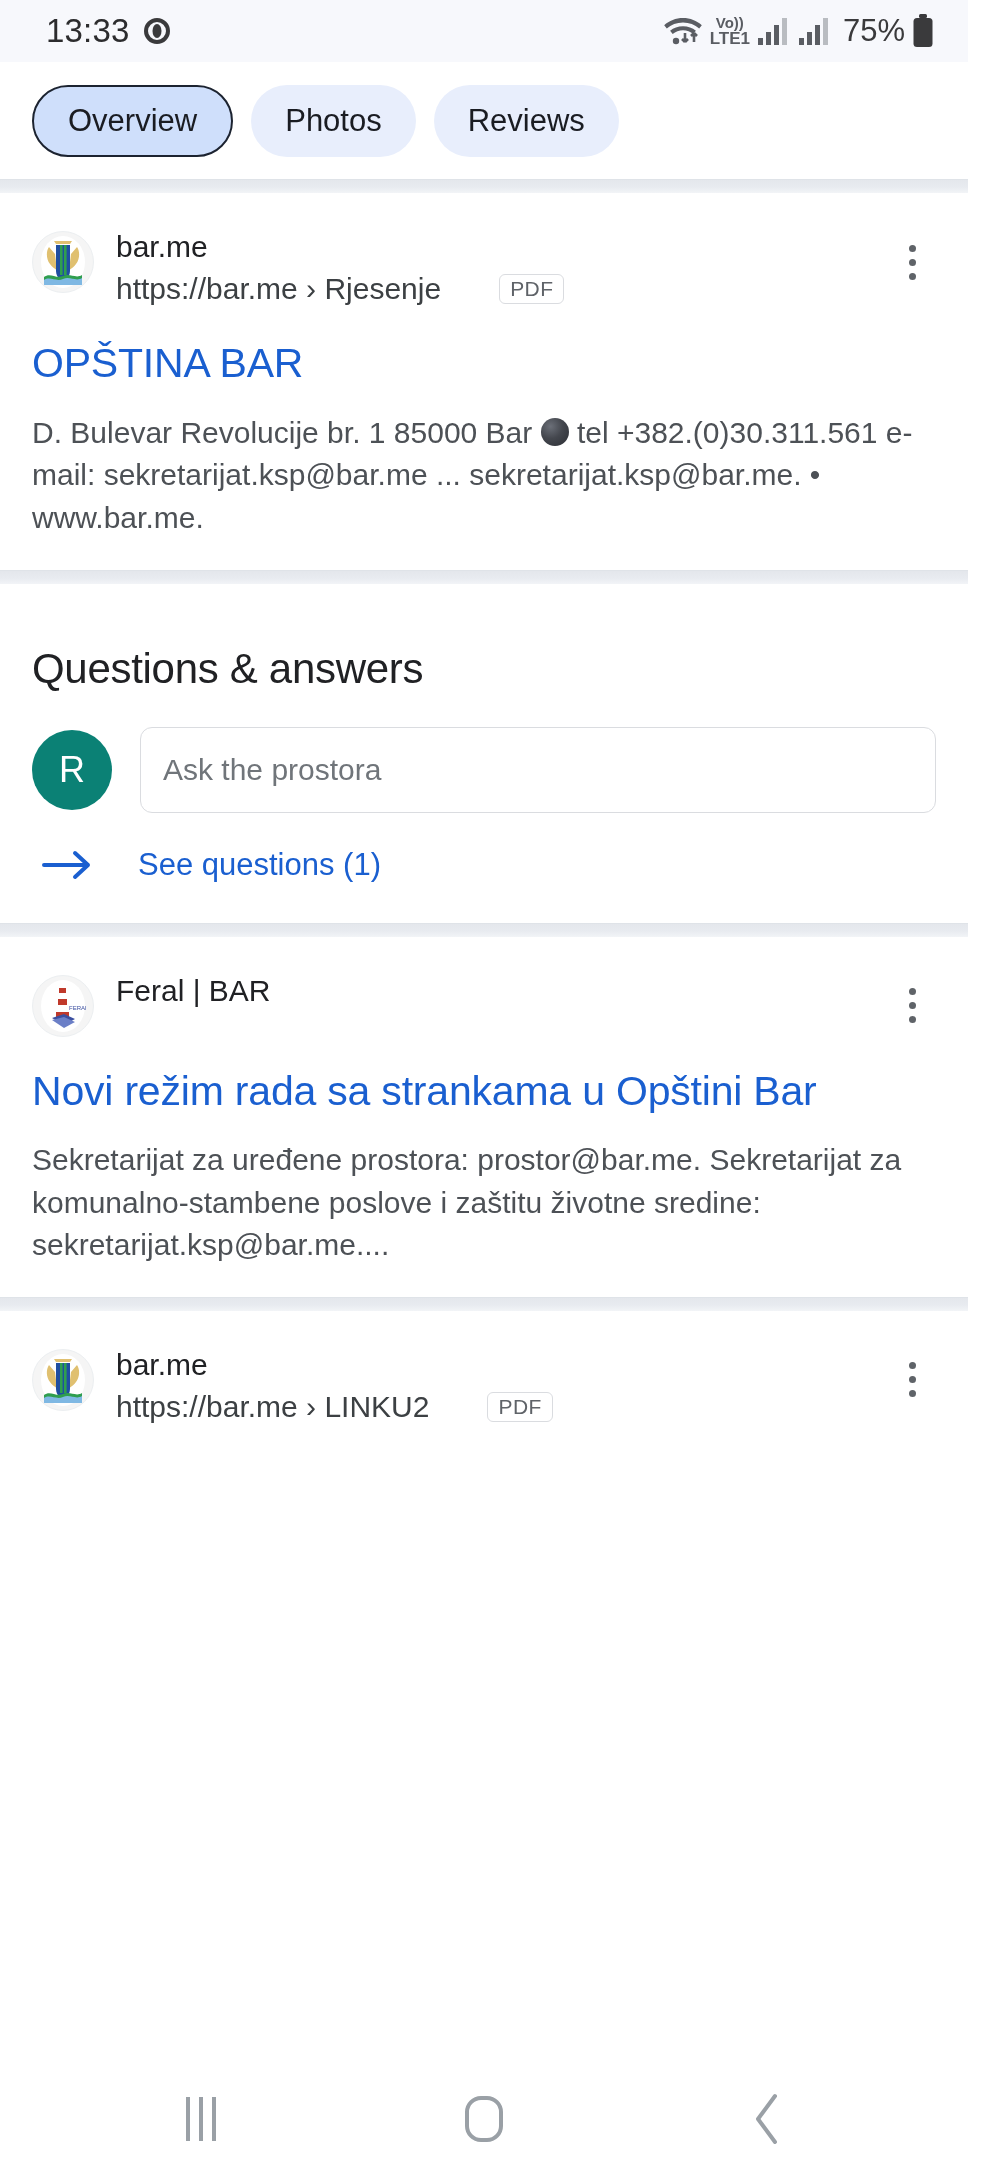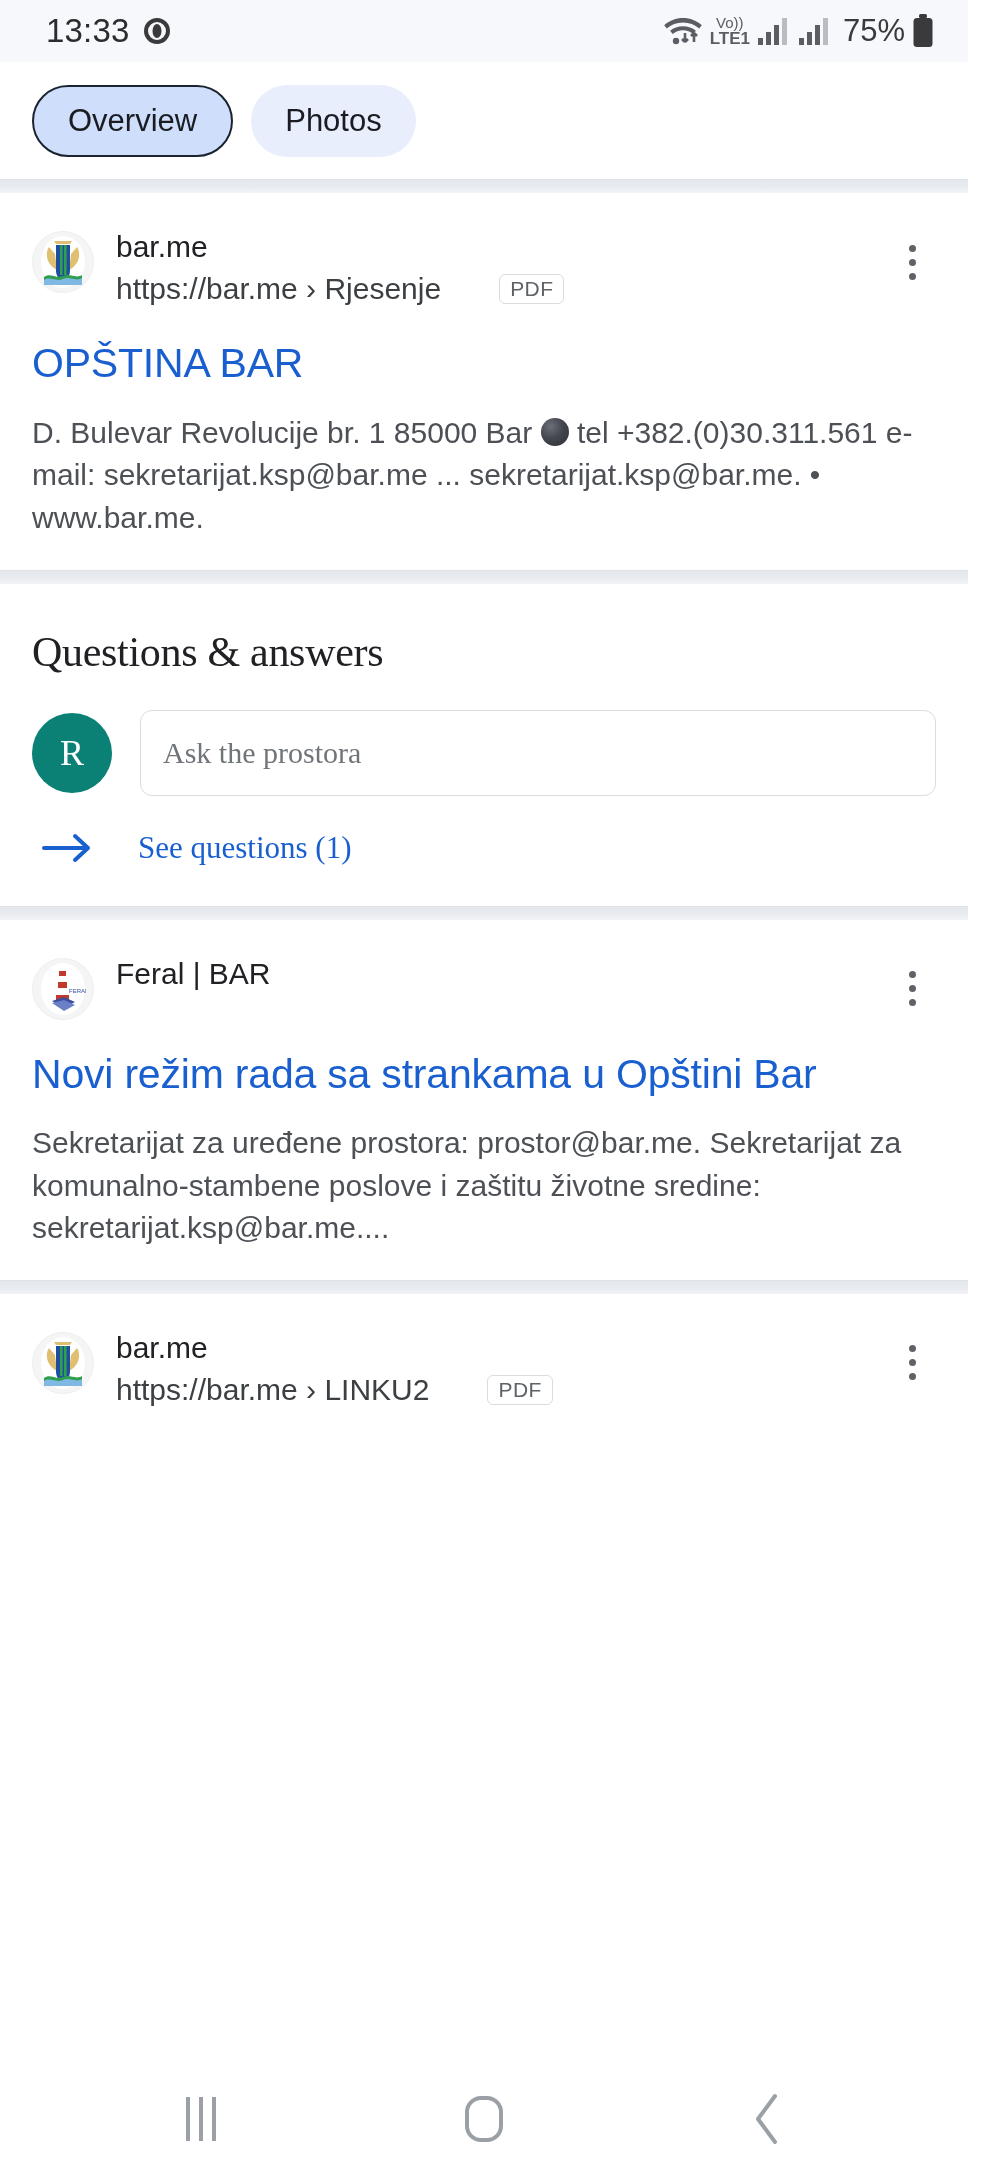--- a/index.html
+++ b/index.html
@@ -182,23 +182,22 @@
     display: inline-block;
     vertical-align: -3px;
     width: 28px; height: 28px;
     border-radius: 50%;
     background: radial-gradient(circle at 34% 30%, #6b6f78 0%, #44474e 45%, #2b2e34 100%);
   }
 
   
   .qa {
     background: #ffffff;
-    padding: 44px 32px 40px 32px;
-    flex: 0 0 auto;
-    font-family: Liberation Serif, serif;
+    padding: 61px 32px 40px 32px;
+    flex: 0 0 auto;
   }
   .qa-title {
     font-size: 42px;
     color: #202124;
     letter-spacing: -0.3px;
   }
   .qa-row {
     margin-top: 34px;
     display: flex;
     align-items: center;
@@ -289,21 +288,21 @@
         <svg width="40" height="34" viewBox="0 0 40 34">
           <path d="M20 8.5c6.2 0 11.9 2.2 16.2 5.9l2.6-3.2C33.8 6.7 27.2 4 20 4S6.2 6.7 1.2 11.2l2.6 3.2C8.1 10.7 13.8 8.5 20 8.5z" fill="#5a5d63"></path>
           <path d="M20 16.2c3.9 0 7.5 1.4 10.3 3.7l2.6-3.2C29.4 13.8 25 12.2 20 12.2s-9.4 1.6-12.9 4.5l2.6 3.2c2.8-2.3 6.4-3.7 10.3-3.7z" fill="#5a5d63"></path>
           <circle cx="13" cy="27" r="3.2" fill="#5a5d63"></circle>
           <path d="M22 19l0 9 M22 28l-3-3 M22 28l3-3" stroke="#5a5d63" stroke-width="2.6" fill="none"></path>
           <path d="M31 28l0-9 M31 19l-3 3 M31 19l3 3" stroke="#5a5d63" stroke-width="2.6" fill="none"></path>
         </svg>
       </span>
 
       <span style="display:flex;flex-direction:column;align-items:center;line-height:1;">
-        <span style="font-size:15px;color:#5a5d63;font-weight:normal;">Vo))</span>
+        <span style="font-size:15px;color:#5a5d63;font-weight:bold;">Vo))</span>
         <span style="font-size:17px;color:#5a5d63;font-weight:bold;">LTE1</span>
       </span>
 
       <span>
         <svg width="34" height="30" viewBox="0 0 34 30">
           <rect x="1" y="22" width="5" height="7" fill="#5a5d63"></rect>
           <rect x="9" y="16" width="5" height="13" fill="#5a5d63"></rect>
           <rect x="17" y="9" width="5" height="20" fill="#5a5d63"></rect>
           <rect x="25" y="2" width="5" height="27" fill="#b9bcc1"></rect>
         </svg>
@@ -323,20 +322,21 @@
           <rect x="7" y="0" width="8" height="4" rx="1.5" fill="#3a3a3c"></rect>
           <rect x="1.5" y="4" width="19" height="29" rx="3.5" fill="#3a3a3c"></rect>
         </svg>
       </span>
     </div>
   </div>
 
   <div class="tabbar">
     <button class="chip selected">Overview</button>
     <button class="chip">Photos</button>
+    <button class="chip">Reviews</button>
   </div>
 
   <div class="divider"></div>
 
   <div class="card">
     <div class="res-head">
       <div class="favicon">
         <svg width="46" height="54" viewBox="0 0 46 54">
           <ellipse cx="23" cy="27" rx="22" ry="26" fill="#ffffff"></ellipse>
           <path d="M9 12c-3 4-3 12 1 17 3 4 7 6 7 6l-2-16z" fill="#e0c070"></path>

